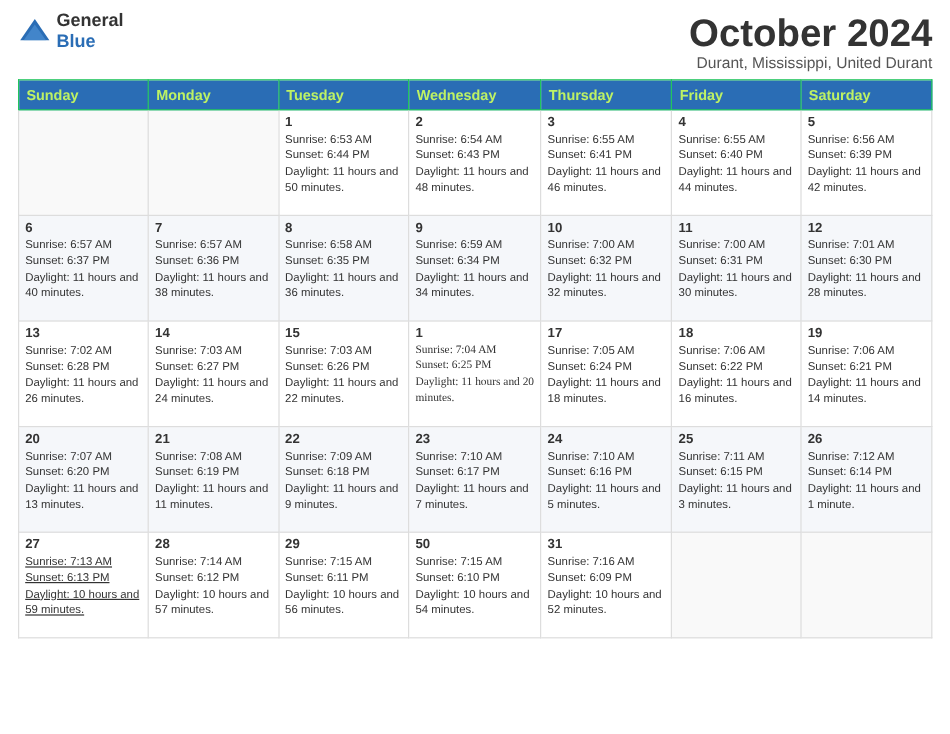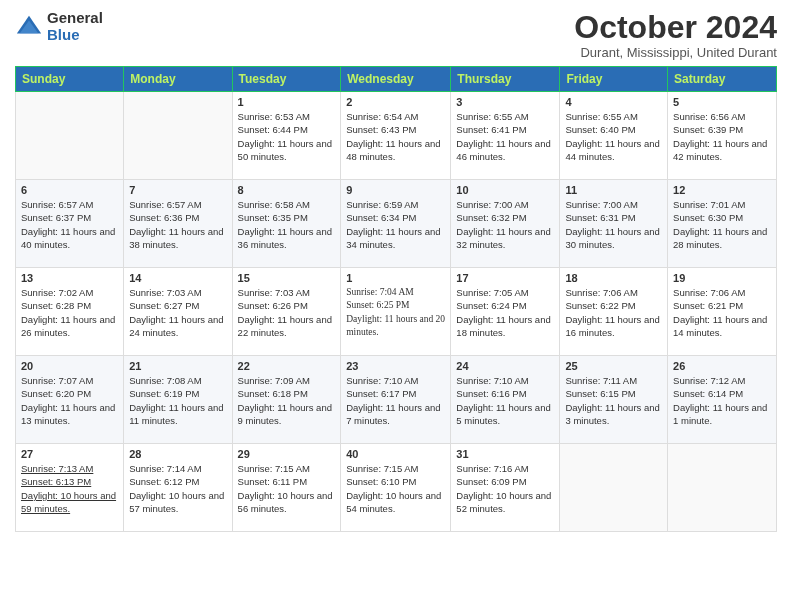--- a/index.html
+++ b/index.html
@@ -315,21 +315,21 @@
 Sunset: 6:12 PM
 Daylight: 10 hours and 57 minutes.</div>
           </td>
           <td>
             <span class="day-num">29</span>
             <div class="day-info" style="white-space: pre-line;">Sunrise: 7:15 AM
 Sunset: 6:11 PM
 Daylight: 10 hours and 56 minutes.</div>
           </td>
           <td>
-            <span class="day-num">40</span>
+            <span class="day-num">50</span>
             <div class="day-info" style="white-space: pre-line;">Sunrise: 7:15 AM
 Sunset: 6:10 PM
 Daylight: 10 hours and 54 minutes.</div>
           </td>
           <td>
             <span class="day-num">31</span>
             <div class="day-info" style="white-space: pre-line;">Sunrise: 7:16 AM
 Sunset: 6:09 PM
 Daylight: 10 hours and 52 minutes.</div>
           </td>

